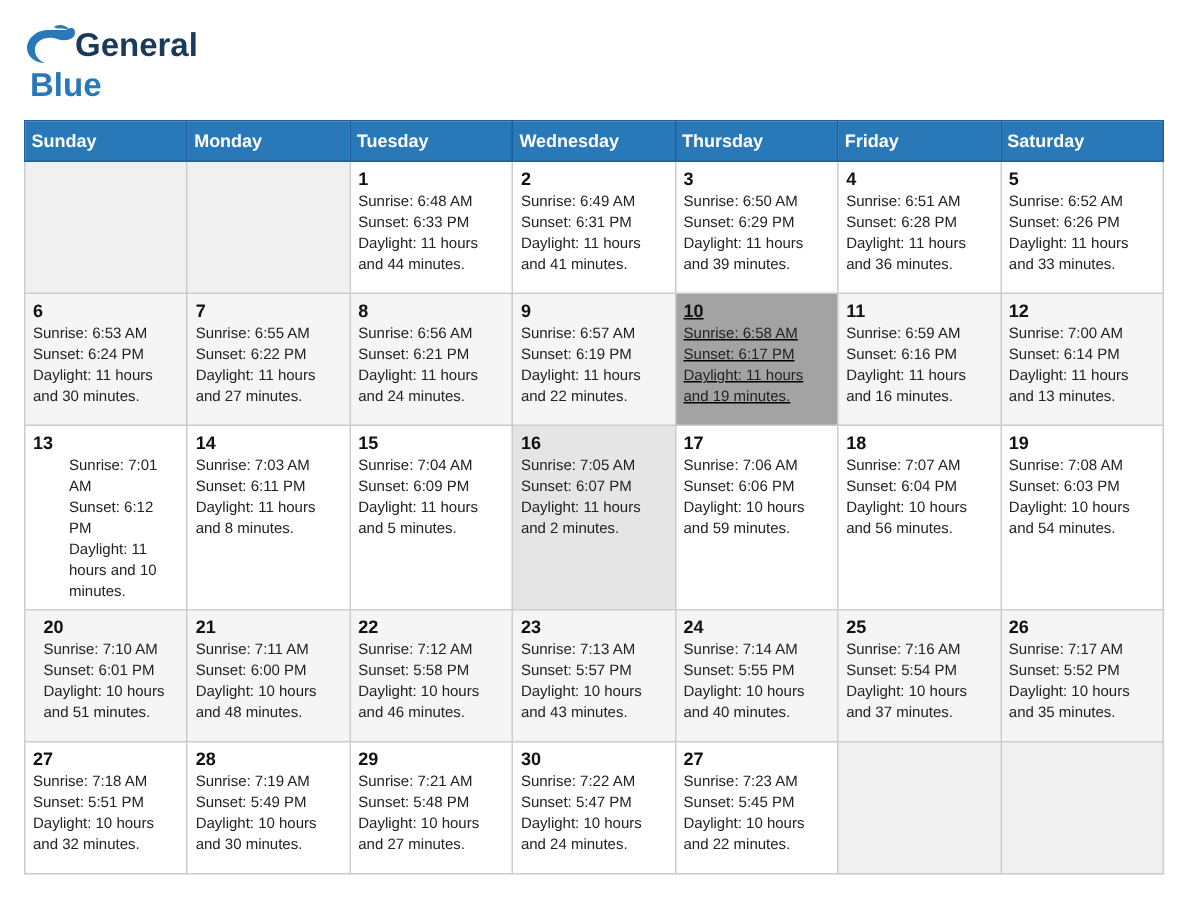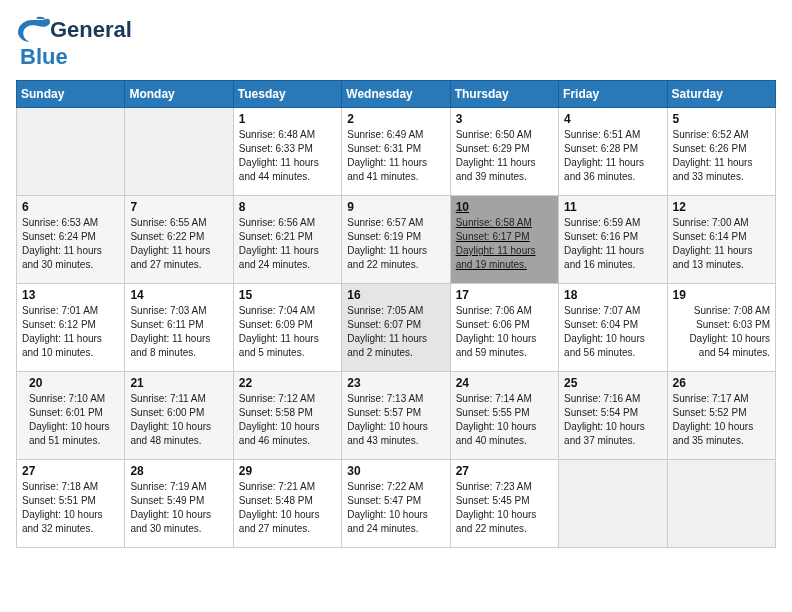--- a/index.html
+++ b/index.html
@@ -188,21 +188,21 @@
         <td style="background: rgb(245, 245, 245);">
           <div class="day-number">12</div>
           <div class="day-info" style="white-space: pre-line;">Sunrise: 7:00 AM
 Sunset: 6:14 PM
 Daylight: 11 hours and 13 minutes.</div>
         </td>
       </tr>
       <tr>
         <td style="background: rgb(255, 255, 255);">
           <div class="day-number">13</div>
-          <div class="day-info" style="white-space: pre-line;">Sunrise: 7:01 AM
+          <div class="day-info" style="white-space: pre-line; margin-left: 24px;">Sunrise: 7:01 AM
 Sunset: 6:12 PM
 Daylight: 11 hours and 10 minutes.</div>
         </td>
         <td style="background: rgb(255, 255, 255);">
           <div class="day-number">14</div>
           <div class="day-info" style="white-space: pre-line;">Sunrise: 7:03 AM
 Sunset: 6:11 PM
 Daylight: 11 hours and 8 minutes.</div>
         </td>
         <td style="background: rgb(255, 255, 255);">
@@ -224,21 +224,21 @@
 Daylight: 10 hours and 59 minutes.</div>
         </td>
         <td style="background: rgb(255, 255, 255);">
           <div class="day-number">18</div>
           <div class="day-info" style="white-space: pre-line;">Sunrise: 7:07 AM
 Sunset: 6:04 PM
 Daylight: 10 hours and 56 minutes.</div>
         </td>
         <td style="background: rgb(255, 255, 255);">
           <div class="day-number">19</div>
-          <div class="day-info" style="white-space: pre-line; text-align: right;">Sunrise: 7:08 AM
+          <div class="day-info" style="white-space: pre-line;">Sunrise: 7:08 AM
 Sunset: 6:03 PM
 Daylight: 10 hours and 54 minutes.</div>
         </td>
       </tr>
       <tr>
         <td style="background: rgb(245, 245, 245); padding-left: 12px;">
           <div class="day-number">20</div>
           <div class="day-info" style="white-space: pre-line;">Sunrise: 7:10 AM
 Sunset: 6:01 PM
 Daylight: 10 hours and 51 minutes.</div>

